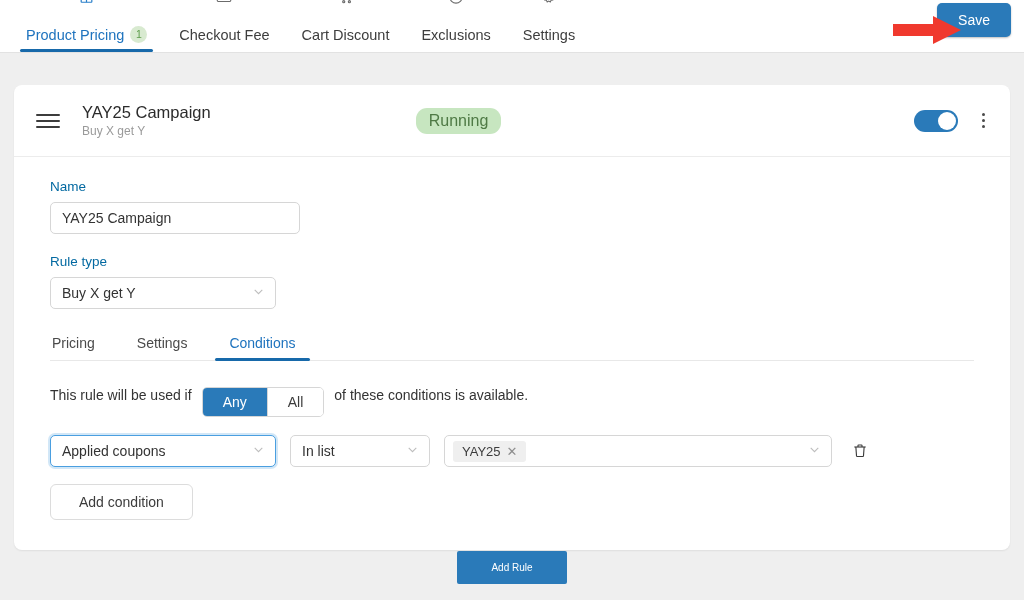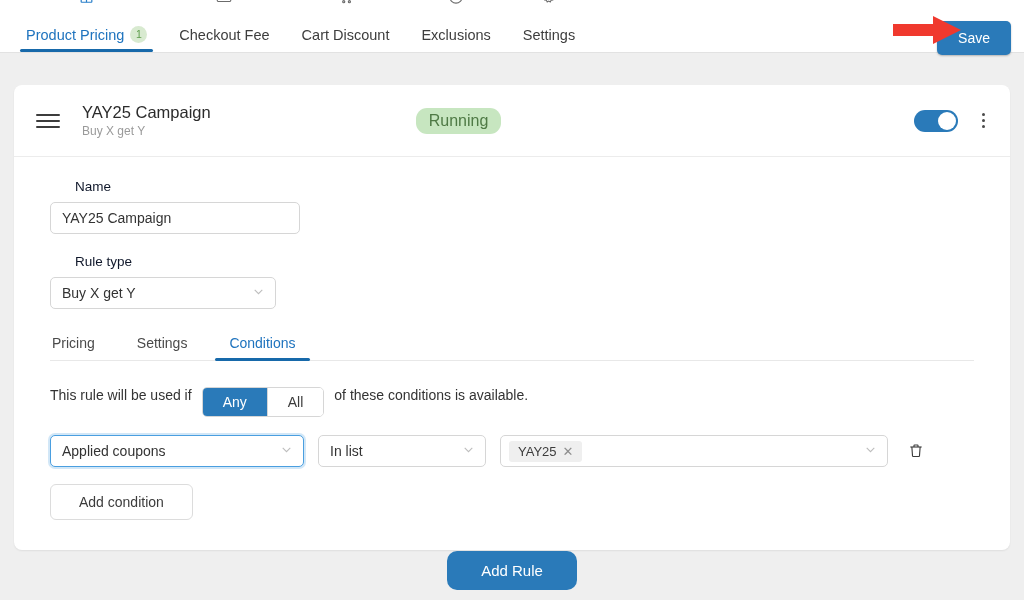--- a/index.html
+++ b/index.html
@@ -87,21 +87,21 @@
     font-size: 10.5px;
     line-height: 1;
     padding: 0 4px;
     box-sizing: border-box;
   }
 
   
   .save-wrap {
     position: absolute;
     right: 13px;
-    top: 21px;
+    top: 3px;
   }
   .save-button {
     background: #2a7ab9;
     color: #ffffff;
     border: none;
     border-radius: 5px;
     font-size: 14px;
     font-family: "Liberation Sans", sans-serif;
     padding: 9px 21px;
     cursor: pointer;
@@ -201,23 +201,22 @@
   }
   .kebab i {
     width: 3px; height: 3px; border-radius: 50%;
     background: #4a4a4a; display: block;
   }
 
   
   .card-body { padding: 22px 36px 30px 36px; }
   .field-label {
     font-size: 13.5px;
-    color: #0f172a;
+    color: #0369a1;
     margin-bottom: 8px;
-    margin-left: 25px;
   }
   .text-input {
     width: 226px;
     height: 30px;
     border: 1px solid #d6d6d6;
     border-radius: 5px;
     padding: 0 11px;
     font-size: 14px;
     font-family: "Liberation Sans", sans-serif;
     color: #333333;
@@ -299,22 +298,22 @@
     color: #ffffff;
   }
   .anyall div + div { border-left: 1px solid #d6d6d6; }
 
   .cond-row {
     display: flex;
     align-items: center;
     gap: 14px;
     margin-top: 18px;
   }
-  .sel-field { width: 254px; }
-  .sel-op { width: 168px; }
+  .sel-field { width: 226px; }
+  .sel-op { width: 140px; }
   .sel-val {
     width: 388px;
     justify-content: flex-start;
     padding-left: 8px;
   }
   .sel-field.focused {
     border-color: #4a9fe0;
     box-shadow: 0 0 0 2px rgba(74,159,224,0.25);
   }
   .chip {
@@ -353,22 +352,22 @@
     position: absolute;
     left: 0; right: 0;
     top: 551px;
     display: flex;
     justify-content: center;
   }
   .add-rule {
     background: #2a7ab9;
     color: #ffffff;
     border: none;
-    border-radius: 10px;
-    font-size: 15px;
+    border-radius: 2px;
+    font-size: 10px;
     font-family: "Liberation Sans", sans-serif;
     padding: 11px 34px;
     cursor: pointer;
   }
 </style>
 </head>
 <body>
 
 <div class="topbar">
   <div class="tabs">

